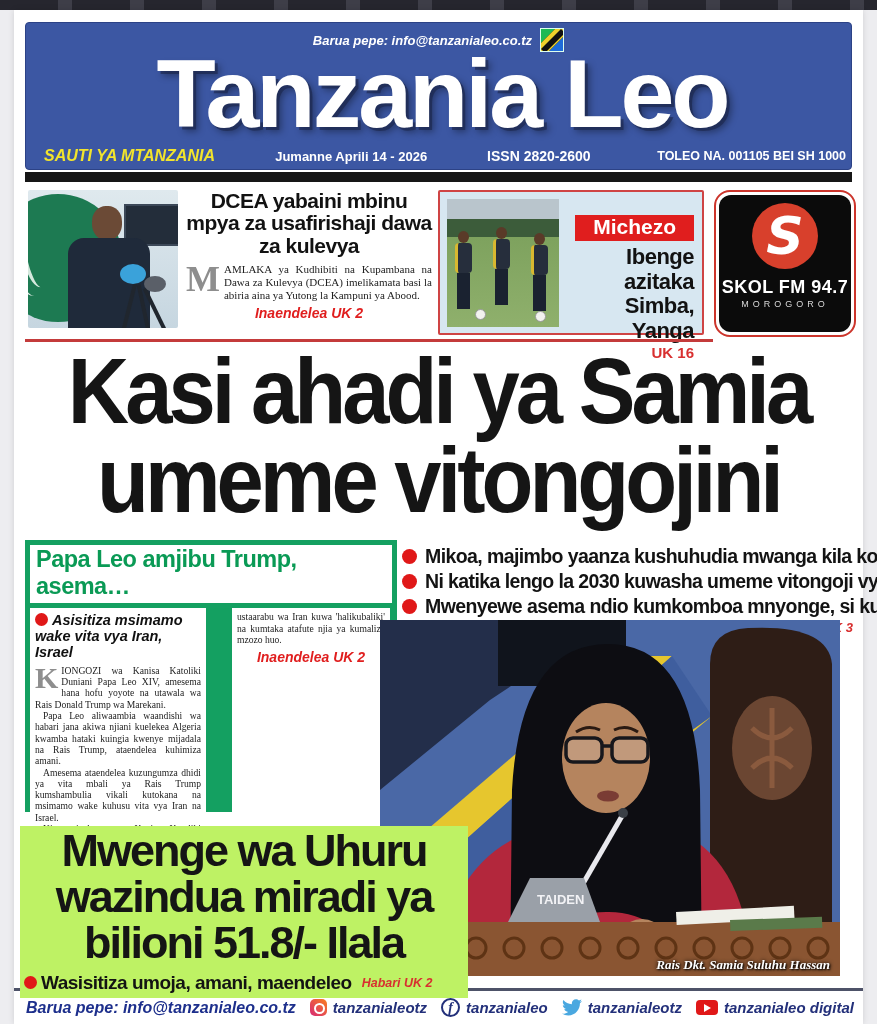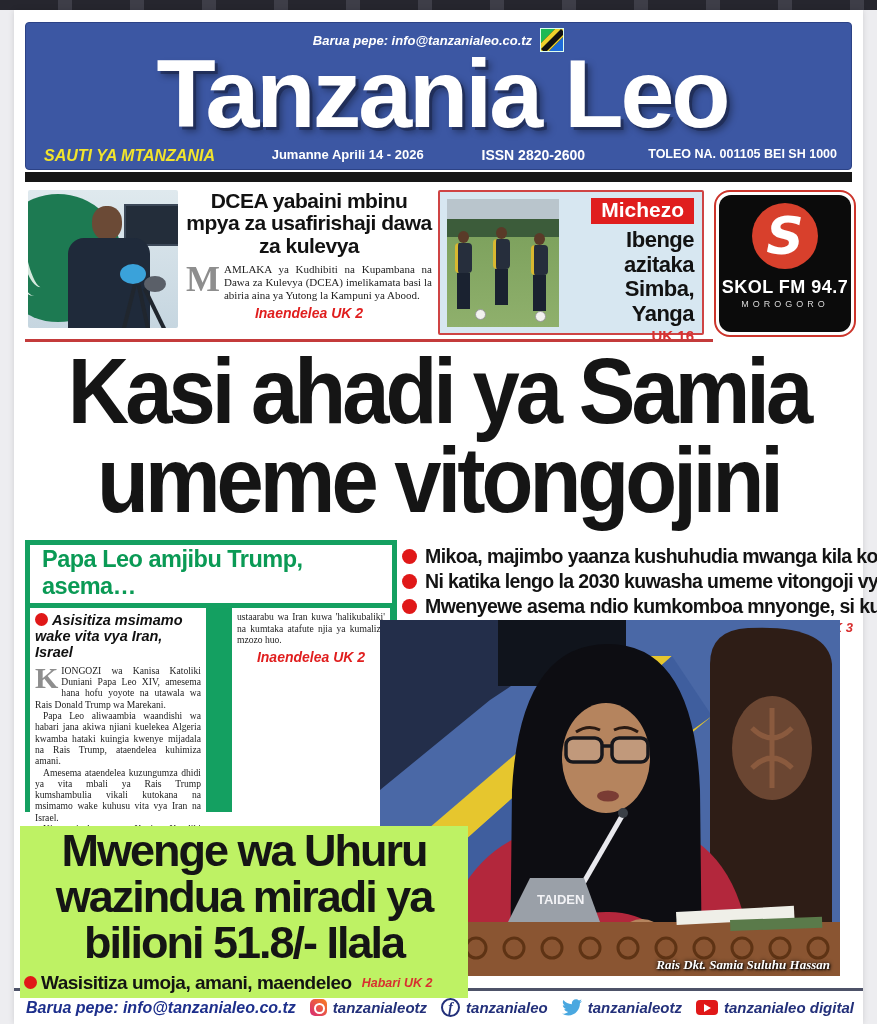--- a/index.html
+++ b/index.html
@@ -12,21 +12,21 @@
 
   
   .masthead { position:absolute; left:25px; top:22px; width:827px; height:148px;
     background:#3c57a3; border:1px solid #2c4286; border-radius:4px; }
   .mh-email-row { position:absolute; top:5px; left:0; width:100%; text-align:center; color:#fff; }
   .mh-email { font-size:13px; font-weight:bold; font-style:italic; vertical-align:middle; }
   .mh-flag { display:inline-block; width:24px; height:24px; vertical-align:middle; margin-left:8px; border:1px solid #dfe; }
   .mh-title { position:absolute; left:16px; top:22px; width:800px; text-align:center;
     font-size:97px; font-weight:bold; color:#fff; letter-spacing:-3px; line-height:1;
     white-space:nowrap; text-shadow:3px 3px 0 rgba(25,35,70,.55), 5px 5px 7px rgba(0,0,0,.35); }
-  .mh-bottom { position:absolute; left:18px; right:14px; bottom:4px; display:flex; align-items:flex-start; }
+  .mh-bottom { position:absolute; left:18px; right:5px; bottom:4px; display:flex; align-items:center; }
   .mh-tagline { color:#f2e42c; font-size:16px; font-weight:bold; font-style:italic; flex:1.2; }
   .mh-date { color:#fff; font-size:13px; font-weight:bold; flex:1.2; text-align:center; }
   .mh-issn { color:#fff; font-size:14px; font-weight:bold; flex:1; text-align:center; }
   .mh-edition { color:#fff; font-size:12.5px; font-weight:bold; flex:1.3; text-align:right; }
   .black-strip { position:absolute; left:25px; top:172px; width:827px; height:10px; background:#161616; }
 
   
   .photo-dcea { position:absolute; left:28px; top:190px; width:150px; height:138px;
     background:linear-gradient(#dfe9ee,#c6d6e0); overflow:hidden; border-radius:2px; }
   .dcea-green { position:absolute; left:-34px; top:4px; width:128px; height:128px; border-radius:50%; background:#1d7a52; }
@@ -53,21 +53,21 @@
   .michezo { position:absolute; left:438px; top:190px; width:266px; height:145px;
     background:#d7e7f1; border:2px solid #cf4444; border-radius:2px; }
   .michezo-photo { position:absolute; left:7px; top:7px; width:112px; height:128px; overflow:hidden;
     background:linear-gradient(#b9c5cc 0 20px,#3c5c3a 20px 38px,#7ea25e 38px,#8fb06c); }
   .player { position:absolute; width:20px; }
   .p-head { width:11px; height:12px; border-radius:50%; background:#5a3a28; margin:0 auto; }
   .p-torso { width:17px; height:30px; background:#262e3c; border-radius:4px; border-left:3px solid #d8b830; margin:0 auto; }
   .p-legs { width:13px; height:36px; background:#1a2230; margin:0 auto; }
   .ball { position:absolute; width:11px; height:11px; border-radius:50%; background:#f2f2ee; border:1px solid #999; }
   .michezo-right { position:absolute; left:124px; top:6px; right:8px; text-align:right; }
-  .michezo-tag { display:inline-block; background:#e01e1e; color:#fff; font-weight:bold; font-size:21px; padding:0 10px 2px; }
+  .michezo-tag { display:inline-block; background:#e01e1e; color:#fff; font-weight:bold; font-size:21px; padding:0 18px 2px;margin-top:17px; }
   .michezo-headline { margin-top:4px; font-size:22px; line-height:1.12; font-weight:bold; color:#121212; letter-spacing:-0.5px; }
   .michezo-ref { color:#d83030; font-weight:bold; font-size:15px; }
 
   .skol { position:absolute; left:714px; top:190px; width:142px; height:147px;
     border:2px solid #cc352c; border-radius:16px; background:#fff; padding:3px; }
   .skol-inner { width:100%; height:100%; background:#0b0b0b; border-radius:12px; text-align:center; padding-top:8px; }
   .skol-s { width:66px; height:66px; border-radius:50%; background:#d8402c; margin:0 auto;
     display:flex; align-items:center; justify-content:center;
     color:#fff; font-size:52px; font-weight:bold; font-family:"DejaVu Sans", sans-serif; font-style:italic; line-height:1; }
   .skol-line1 { color:#fff; font-weight:bold; font-size:18px; margin-top:8px; letter-spacing:0.5px; }
@@ -75,21 +75,21 @@
 
   .red-sep { position:absolute; left:25px; top:339px; width:688px; height:3px; background:#c43b3b; }
 
   
   .headline-main { position:absolute; left:20px; top:346px; width:837px; text-align:center;
     font-weight:bold; color:#151515; font-size:85px; letter-spacing:-4px; line-height:0.98;
     transform:scaleY(1.08); transform-origin:top center; }
 
   
   .papa { position:absolute; left:25px; top:540px; width:372px; height:272px; background:#14a061; padding:5px; }
-  .papa-header { background:#fff; color:#0a9a55; font-weight:bold; font-size:23.5px; padding:1px 12px 3px; letter-spacing:-0.5px; }
+  .papa-header { background:#fff; color:#0a9a55; font-weight:bold; font-size:23.5px; padding:1px 6px 3px; letter-spacing:-0.5px; }
   .papa-body-row { display:flex; margin-top:5px; gap:5px; height:222px; }
   .papa-article { background:#fff; width:176px; padding:4px 5px; overflow:hidden; }
   .papa-sub { font-size:14.5px; font-weight:bold; font-style:italic; line-height:1.12; color:#111; }
   .red-dot { display:inline-block; width:13px; height:13px; border-radius:50%; background:#e01818; margin-right:4px; vertical-align:-1px; }
   .papa-text { margin-top:4px; font-family:"Liberation Serif", serif; font-size:9.6px; line-height:1.18; color:#222; text-align:justify; }
   .papa-text p { text-indent:8px; }
   .papa-text p.first { text-indent:0; }
   .dropcap-k { float:left; font-family:"Liberation Serif", serif; font-weight:bold; color:#8e8e8e; font-size:30px; line-height:.8; margin:1px 3px 0 0; }
   .papa-right { width:179px; display:flex; gap:21px; }
   .pope-photo { position:relative; height:148px; background:#6e4a44; overflow:hidden; }

